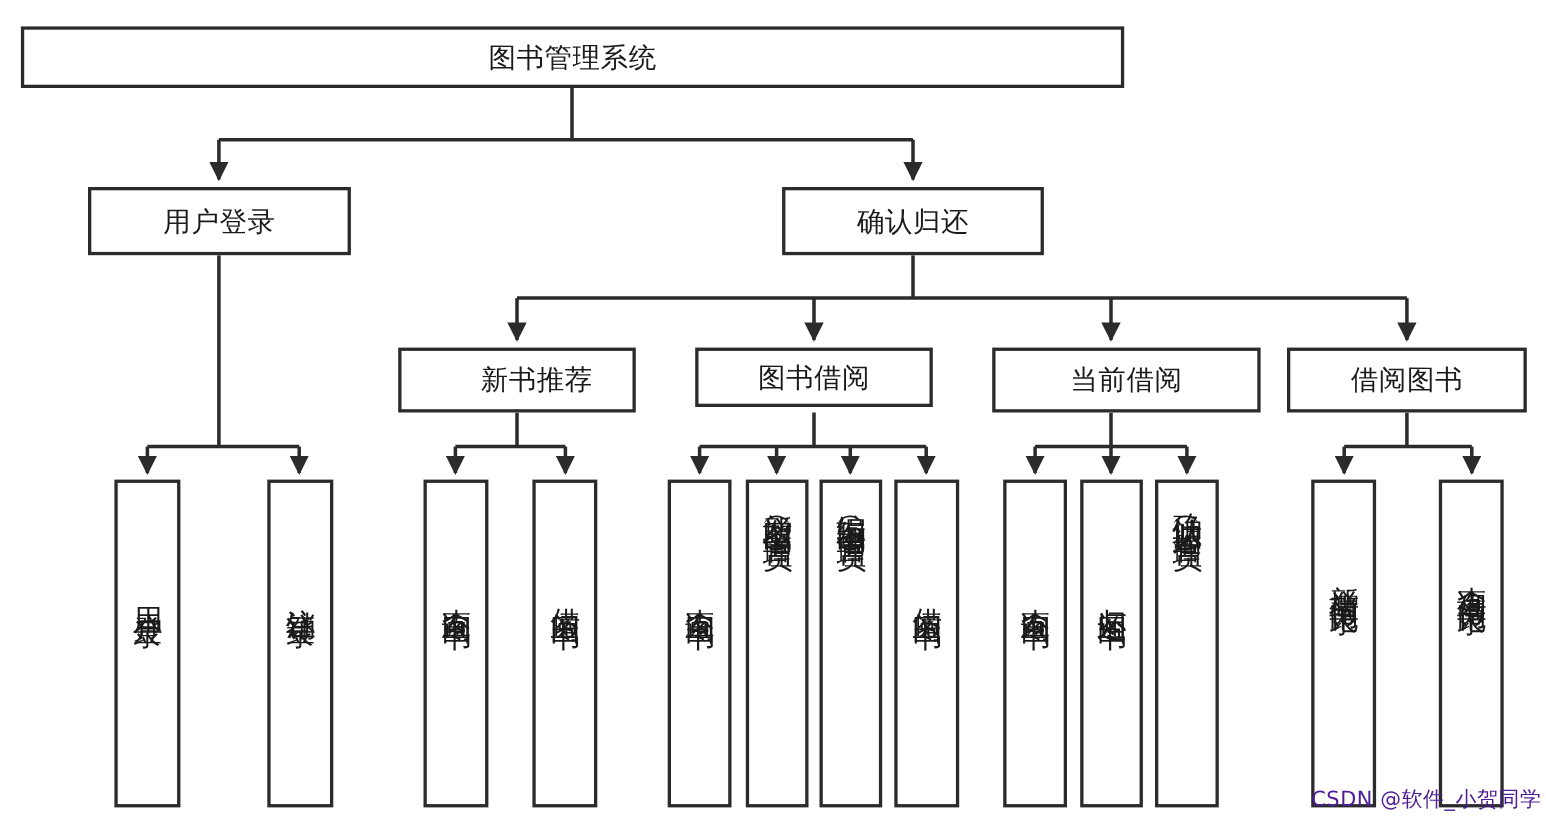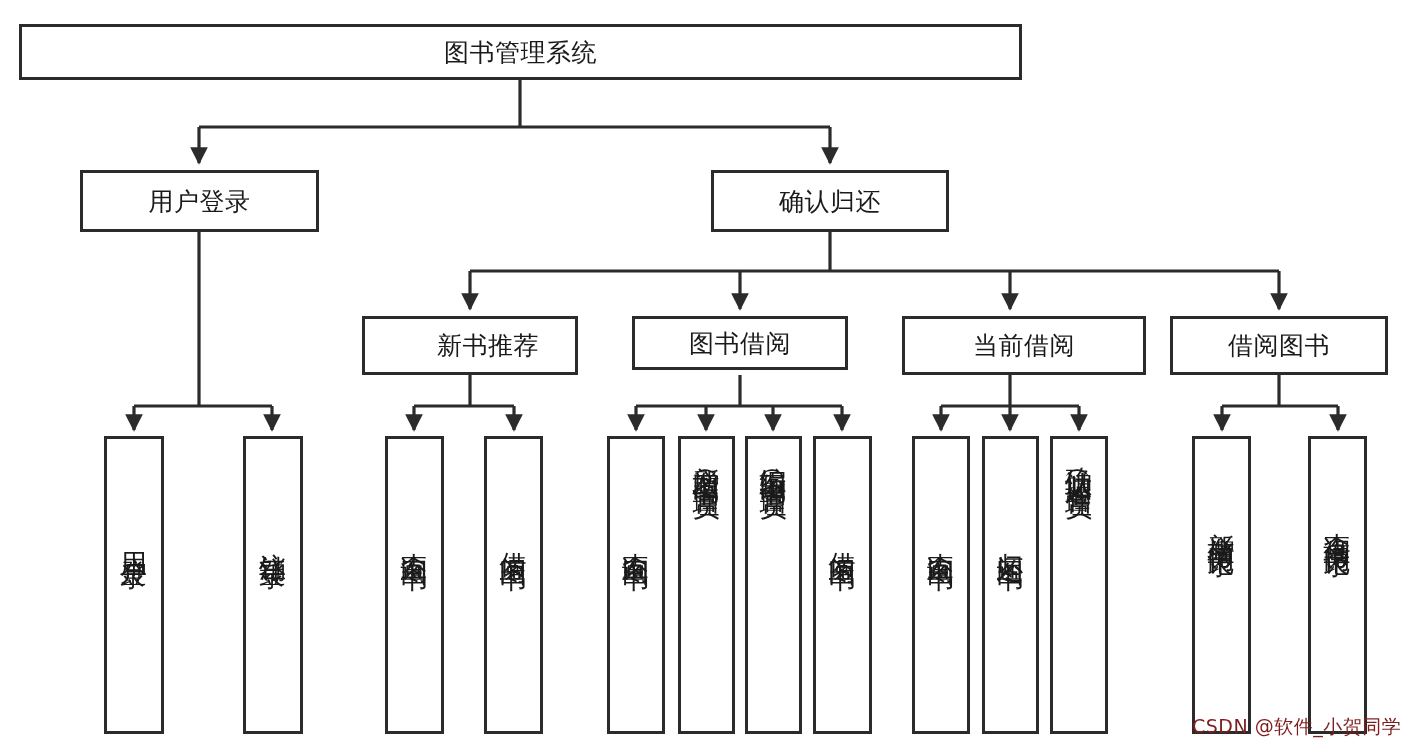--- a/index.html
+++ b/index.html
@@ -62,21 +62,21 @@
     font-size: 27px;
     line-height: 1.0;
     letter-spacing: 4px;
     white-space: nowrap;
   }
   .v-node.tall-text { padding-top: 6px; }
   .v-node.mid-text  { padding-top: 72px; }
   .v-node.short-text{ padding-top: 92px; }
   .watermark {
     position: absolute;
-    color: #7f1d1d;
+    color: #4c1d95;
     font-size: 19px;
     white-space: nowrap;
     letter-spacing: 0.5px;
   }
 </style>
 </head>
 <body>
 
 <div id="diagram">
 

